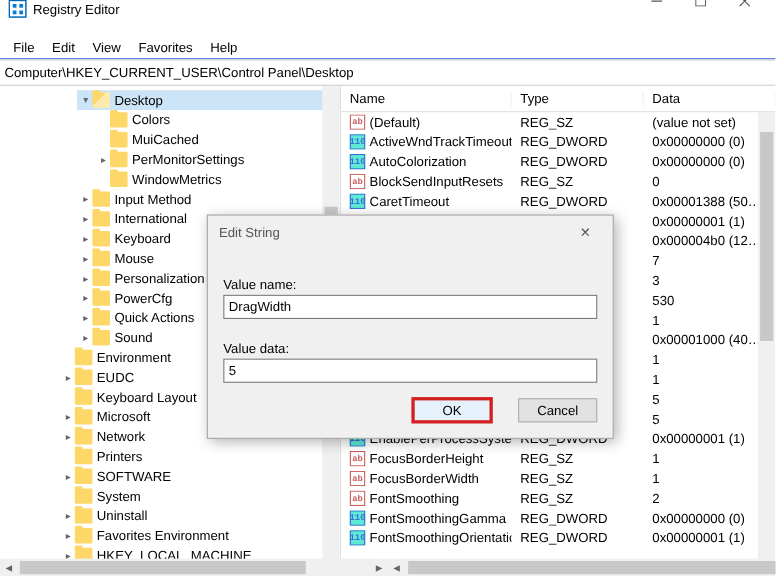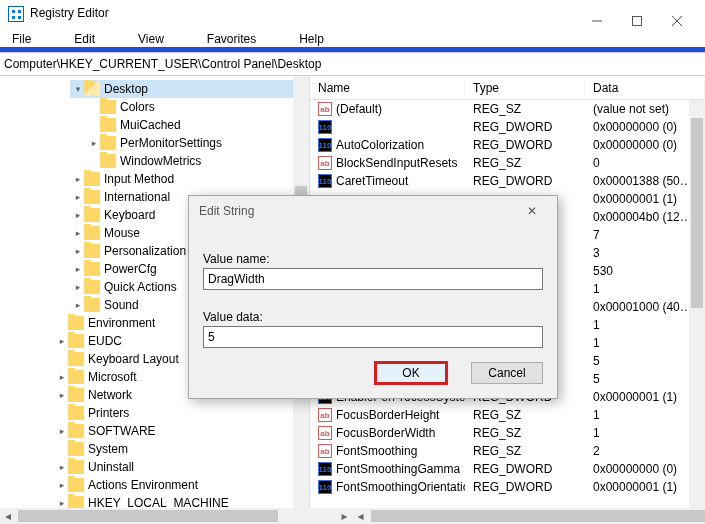--- a/index.html
+++ b/index.html
@@ -1,26 +1,26 @@
 <!DOCTYPE html>
 <html><head>
 <meta charset="utf-8">
 <style>
 * { box-sizing: border-box; margin: 0; padding: 0; font-family: "Segoe UI", Tahoma, sans-serif; font-size: 12px; }
 body { background: #fff; width: 705px; height: 524px; overflow: hidden; position: relative; }
 
 
-.titlebar { height: 30px; display: flex; align-items: flex-start; padding: 6px 8px; }
+.titlebar { height: 30px; display: flex; align-items: flex-end; padding: 16px 8px; }
 .titlebar .app-icon { width: 16px; height: 16px; background: #0a7bd3; margin-right: 6px; border: 1px solid #0666b0; background-image: linear-gradient(90deg,#fff 50%,transparent 50%),linear-gradient(#fff 50%,transparent 50%); background-size:6px 6px; }
 .win-controls { margin-left: auto; display: flex; }
 .win-btn { width: 40px; height: 30px; display: flex; align-items: center; justify-content: center; color: #555; }
 .win-btn svg { width: 10px; height: 10px; stroke: #555; stroke-width: 1; fill: none; }
 
 
-.menubar { height: 22px; display: flex; align-items: center; padding: 0 4px; border-bottom: 5px solid #1d4ed8; gap: 27px; }
+.menubar { height: 22px; display: flex; align-items: center; padding: 0 4px; border-bottom: 1px solid #1d4ed8; }
 .menubar .menu-item { padding: 2px 8px; }
 
 
 .addressbar { height: 24px; border-top: 1px solid #ccc; border-bottom: 1px solid #ccc; display: flex; align-items: center; padding: 0 4px; background: #fff; }
 .addressbar span { color: #000; }
 
 
 .main { display: flex; height: calc(524px - 30px - 22px - 24px - 16px); }
 .tree-pane { width: 310px; overflow: hidden; border-right: 1px solid #e0e0e0; position: relative; }
 .list-pane { flex: 1; overflow: hidden; position: relative; }
@@ -36,23 +36,23 @@
 .folder:before { content:""; position:absolute; top:-2px; left:0; width:7px; height:3px; background:#fdd869; border-radius:1px 1px 0 0; }
 .folder.open:after { content:""; position:absolute; inset:0; background:linear-gradient(135deg,transparent 40%, rgba(255,255,255,.45) 40%); }
 
 
 .list-header { display:flex; border-bottom:1px solid #e0e0e0; background:#fff; height:24px; align-items:center; }
 .list-header .col { padding:0 8px; border-right:1px solid #f0f0f0; }
 .col-name {width:155px;} .col-type{width:120px;} .col-data{flex:1;}
 .list-body { }
 .list-row { display:flex; height:18px; align-items:center; }
 .list-row .col { padding:0 8px; overflow:hidden; text-overflow:ellipsis; white-space:nowrap; }
-.reg-icon { width:14px; height:14px; margin-right:4px; flex-shrink:0; display:inline-flex; align-items:center; justify-content:center; font-size:8px; font-weight:bold; border:1px solid; }
+.reg-icon { width:14px; height:14px; margin-right:4px; flex-shrink:0; display:inline-flex; align-items:center; justify-content:center; font-size:8px; font-weight:bold; border:1px solid;font-family:Liberation Mono, monospace; }
 .reg-str { border-color:#c75f5f; color:#c75f5f; background:#fff; }
-.reg-dw  { border-color:#3a6fd8; color:#3a6fd8; background:#000000; }
+.reg-dw  { border-color:#3a6fd8; color:#3a6fd8; background:#5eead4; }
 .list-row .col-name { display:flex; align-items:center; }
 
 
 .hscroll { position:absolute; bottom:0; left:0; right:0; height:16px; background:#f0f0f0; display:flex; align-items:center; }
 .hscroll .track { flex:1; height:16px; background:#f0f0f0; position:relative; }
 .hscroll .thumb { position:absolute; top:2px; left:2px; height:12px; background:#c8c8c8; }
 .hscroll .btn { width:16px; height:16px; display:flex; align-items:center; justify-content:center; color:#666; }
 .vscroll-list { position:absolute; top:24px; right:0; bottom:0; width:16px; background:#f0f0f0; }
 .vscroll-list .thumb { position:absolute; top:18px; left:2px; right:2px; height:190px; background:#c8c8c8; }
 .vscroll-tree { position:absolute; top:0; right:0; bottom:0; width:16px; background:#f0f0f0; }
@@ -266,21 +266,21 @@
               <div class="tree-row ">
     <span class="arrow">▸</span>
     <span class="folder "></span>
     <span>Uninstall</span>
               </div>
             </li>
             <li>
               <div class="tree-row ">
     <span class="arrow">▸</span>
     <span class="folder "></span>
-    <span>Actions Environment</span>
+    <span>Favorites Environment</span>
               </div>
             </li>
           </ul>
           <ul style="padding-left:0">
             <li>
               <div class="tree-row ">
     <span class="arrow">▸</span>
     <span class="folder "></span>
     <span>HKEY_LOCAL_MACHINE</span>
               </div>
@@ -303,20 +303,21 @@
     <div class="col col-name">
             <span class="reg-icon reg-str">ab</span>
             <span>(Default)</span>
           </div>
     <div class="col col-type">REG_SZ</div>
     <div class="col col-data">(value not set)</div>
         </div>
         <div class="list-row">
     <div class="col col-name">
             <span class="reg-icon reg-dw">110</span>
+            <span>ActiveWndTrackTimeout</span>
           </div>
     <div class="col col-type">REG_DWORD</div>
     <div class="col col-data">0x00000000 (0)</div>
         </div>
         <div class="list-row">
     <div class="col col-name">
             <span class="reg-icon reg-dw">110</span>
             <span>AutoColorization</span>
           </div>
     <div class="col col-type">REG_DWORD</div>

